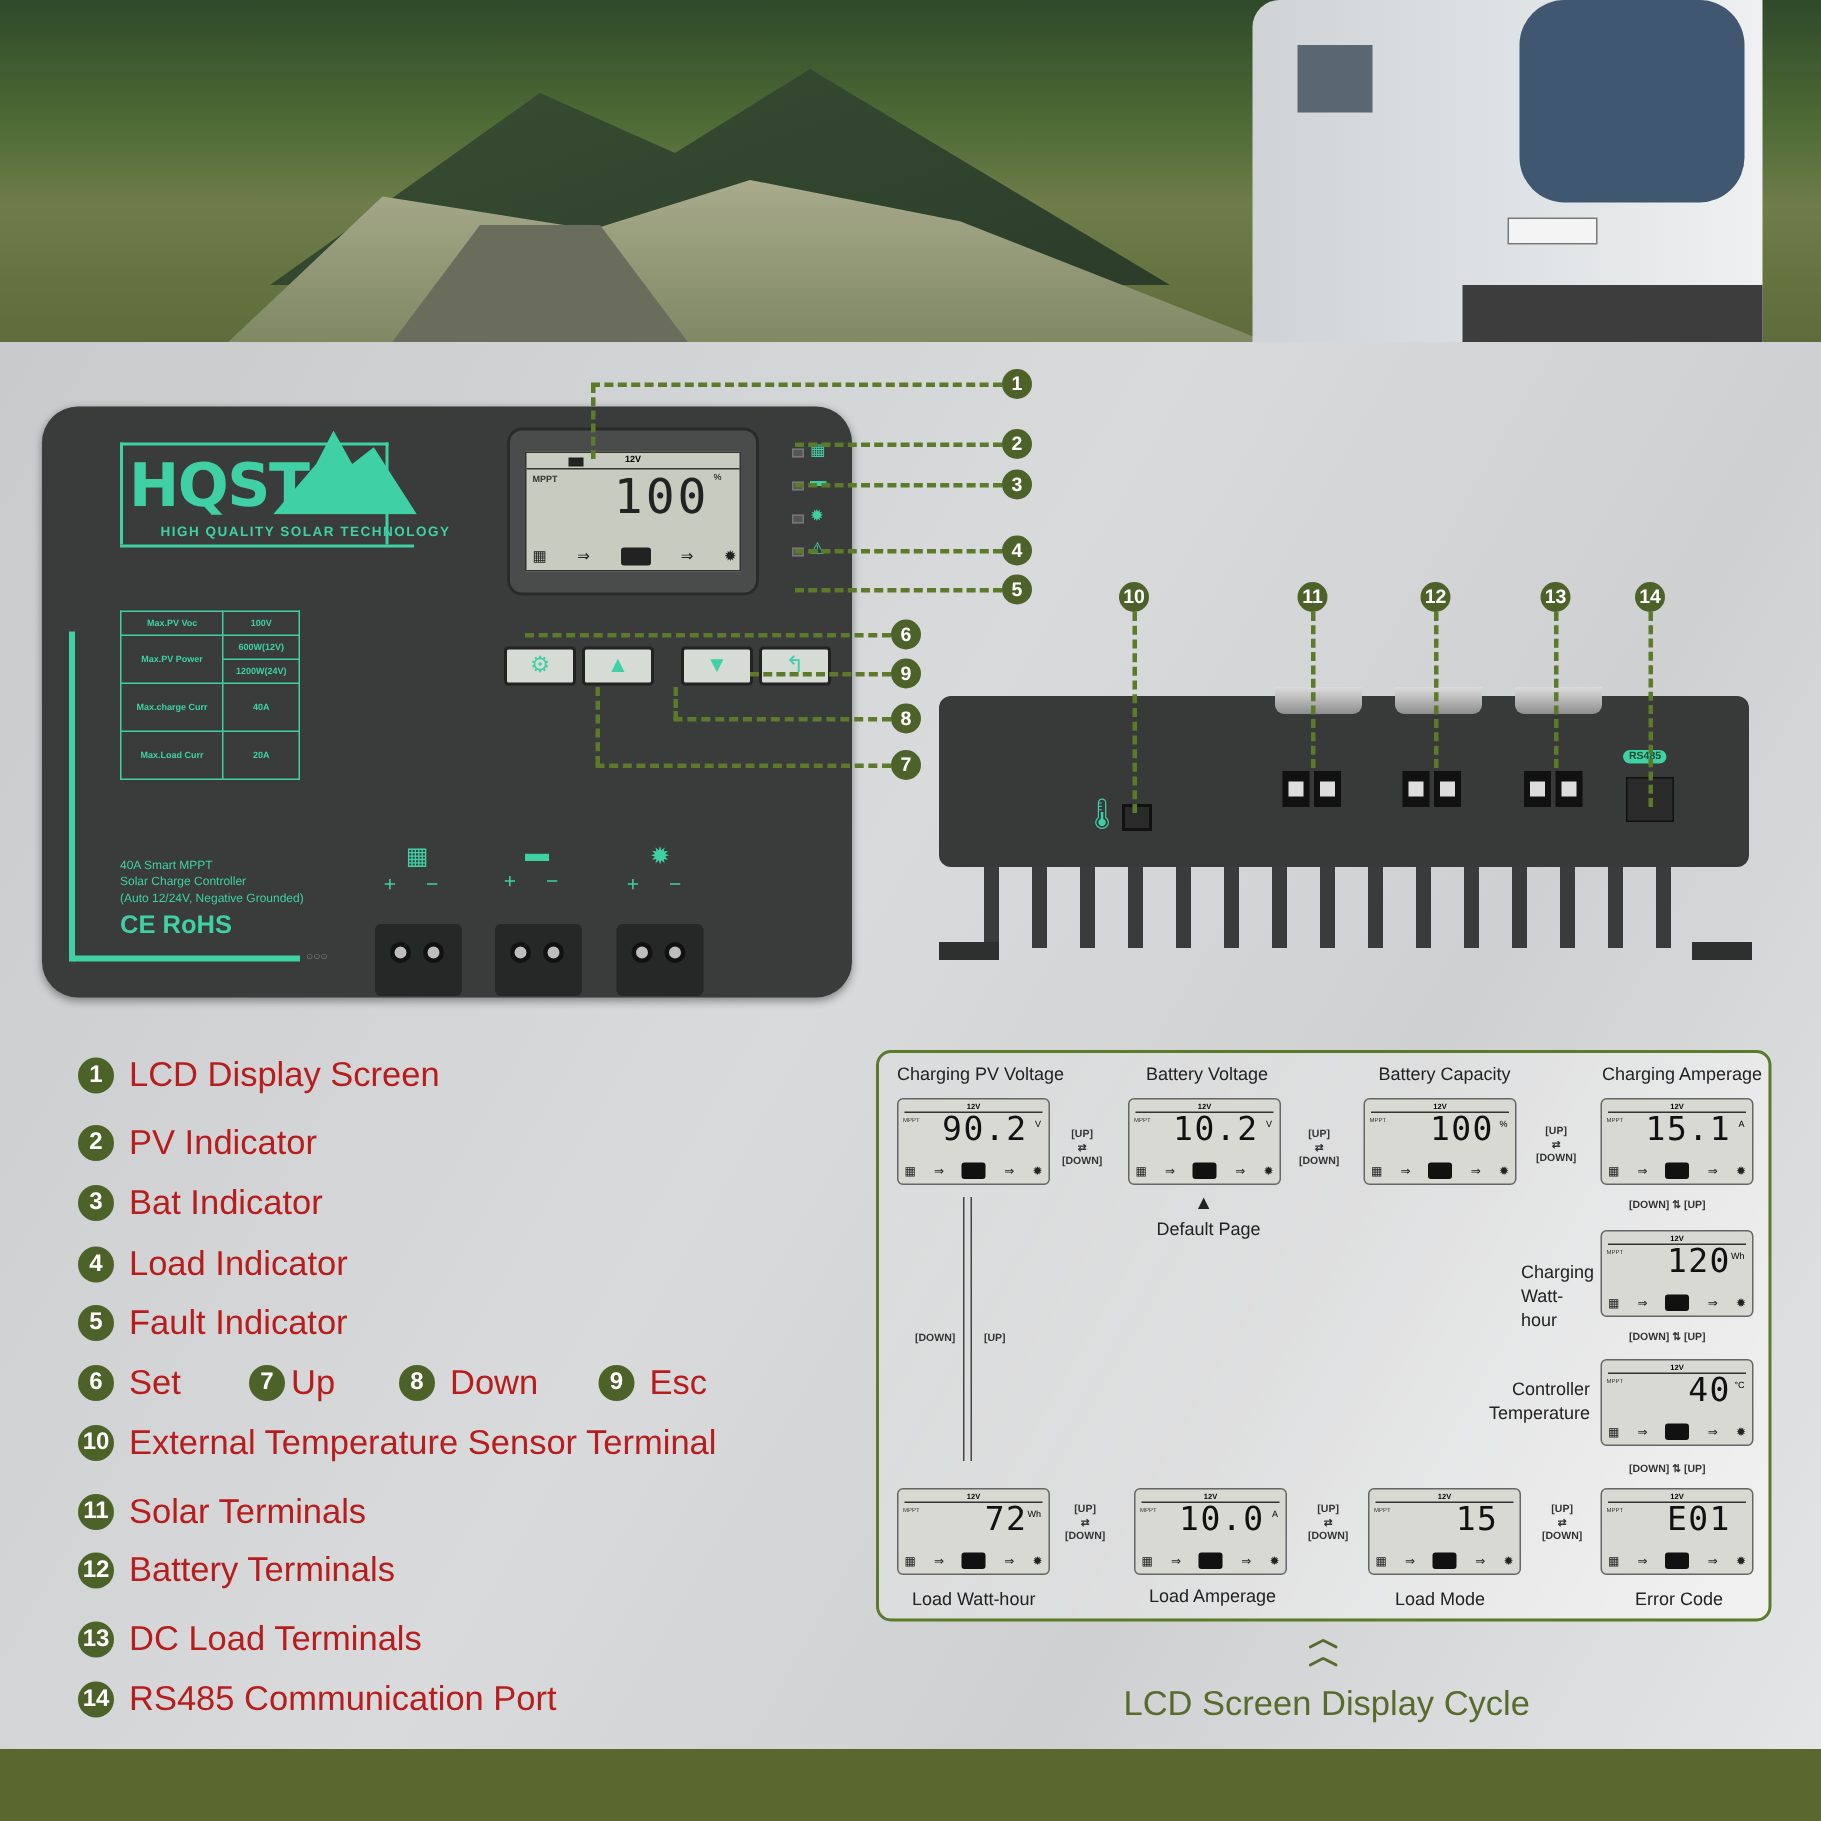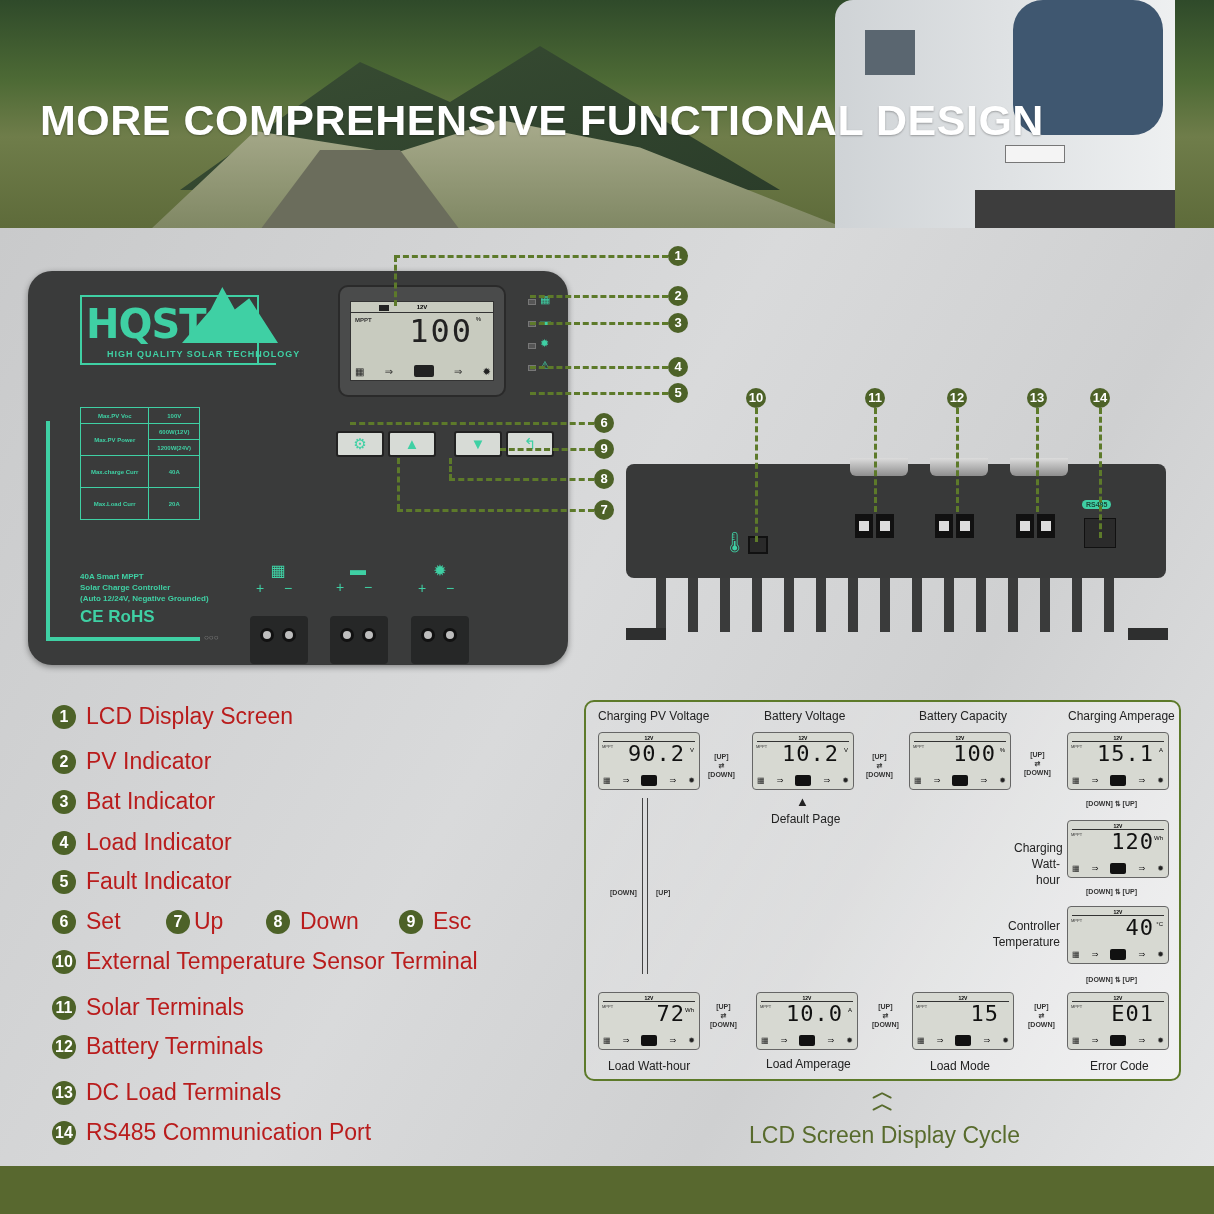--- a/index.html
+++ b/index.html
@@ -21,21 +21,21 @@
 .footer{position:absolute;left:0;top:1166px;width:1214px;height:48px;background:#58682f}
 
 .front{position:absolute;left:28px;top:271px;width:540px;height:394px;background:#3a3b3b;border-radius:24px;box-shadow:0 2px 6px rgba(0,0,0,.4)}
 .logo{position:absolute;left:52px;top:24px;width:179px;height:68px;border:2px solid #3fd0a4;border-bottom:none}
 .logo .hq{position:absolute;left:4px;top:4px;font-size:40px;font-weight:bold;color:#3fd0a4;letter-spacing:-1px;font-family:"DejaVu Sans",sans-serif}
 .logo .mnt{position:absolute;left:100px;top:-10px;width:96px;height:56px;background:#3fd0a4;clip-path:polygon(0 100%,30% 40%,42% 0,55% 40%,70% 20%,100% 100%)}
 .logo .sub{position:absolute;left:25px;top:52px;font-size:9px;font-weight:bold;color:#3fd0a4;letter-spacing:1px;white-space:nowrap}
 .logo .ul{position:absolute;left:-2px;top:66px;width:196px;height:2px;background:#3fd0a4}
 .spec{position:absolute;left:52px;top:136px;width:120px;border:1px solid #3fd0a4;border-collapse:collapse}
 .spec td{border:1px solid #3fd0a4;color:#3fd0a4;font-size:6px;font-weight:bold;text-align:center;height:16px;padding:0 2px}
-.prod{position:absolute;left:52px;top:300px;font-size:8px;color:#3fd0a4;font-weight:bold;line-height:11px}
+.prod{position:absolute;left:52px;top:300px;font-size:8px;color:#3fd0a4;font-weight:normal;line-height:11px}
 .rohs{position:absolute;left:52px;top:336px;font-size:17px;color:#3fd0a4;font-weight:bold}
 .sideline{position:absolute;left:18px;top:150px;width:4px;height:220px;background:#3fd0a4;border-radius:0 0 0 20px}
 .bottomline{position:absolute;left:18px;top:366px;width:154px;height:4px;background:#3fd0a4}
 .dots{position:absolute;left:176px;top:362px;font-size:8px;color:#888}
 .lcd-bezel{position:absolute;left:310px;top:14px;width:168px;height:112px;background:#4a4b4b;border-radius:10px;border:2px solid #2a2a2a}
 .lcd{position:absolute;left:10px;top:14px;width:144px;height:80px;background:#c8cbbf;border:1px solid #333}
 .lcd .top{position:absolute;left:0;top:2px;width:100%;font-size:6px;font-weight:bold;text-align:center;border-bottom:1px solid #333;height:9px}
 .lcd .bat{position:absolute;left:28px;top:3px;width:10px;height:6px;background:#222}
 .lcd .mppt{position:absolute;left:4px;top:15px;font-size:6px;font-weight:bold;color:#333}
 .lcd .big{position:absolute;right:20px;top:10px;font-family:"DejaVu Sans Mono",monospace;font-size:32px;color:#222;letter-spacing:2px}
@@ -95,21 +95,20 @@
 <div class="banner">
   <div class="mtn"></div>
   <div class="snow"></div>
   <div class="road"></div>
   <div class="van">
     <div class="win"></div>
       <div class="cover"></div>
       <div class="plate"></div>
       <div class="bump"></div>
   </div>
-  <h1>MORE COMPREHENSIVE FUNCTIONAL DESIGN</h1>
 </div>
 
 <div class="main"></div>
 
 <div class="front">
   <div class="logo">
     <div class="hq">HQST</div>
     <div class="mnt"></div>
     <div class="sub">HIGH QUALITY SOLAR TECHNOLOGY</div>
     <div class="ul"></div>
@@ -421,21 +420,21 @@
   <div class="ud" style="left:438px;top:48px">
       <div>[UP]</div>
       <div>⇄</div>
       <div>[DOWN]</div>
     </div>
 
   <div class="lbl" style="left:210px;top:92px;font-size:13px">▲</div>
   <div class="lbl" style="left:185px;top:110px">Default Page</div>
 
   <div class="ud" style="left:500px;top:97px"><span>[DOWN]</span> ⇅ <span>[UP]</span></div>
-  <div class="lbl" style="left:428px;top:138px;text-align:right;width:46px;white-space:normal;line-height:16px">Charging Watt-hour</div>
+  <div class="lbl" style="left:428px;top:138px;width:46px;white-space:normal;line-height:16px">Charging Watt-hour</div>
   <div class="scr" style="left:481px;top:118px">
       <div class="hd">12V</div>
       <div class="mp">MPPT</div>
       <div class="v">120</div>
       <div class="u">Wh</div>
       <div class="bt">
         <span>▦</span>
         <span>⇒</span>
         <span class="b"></span>
         <span>⇒</span>

